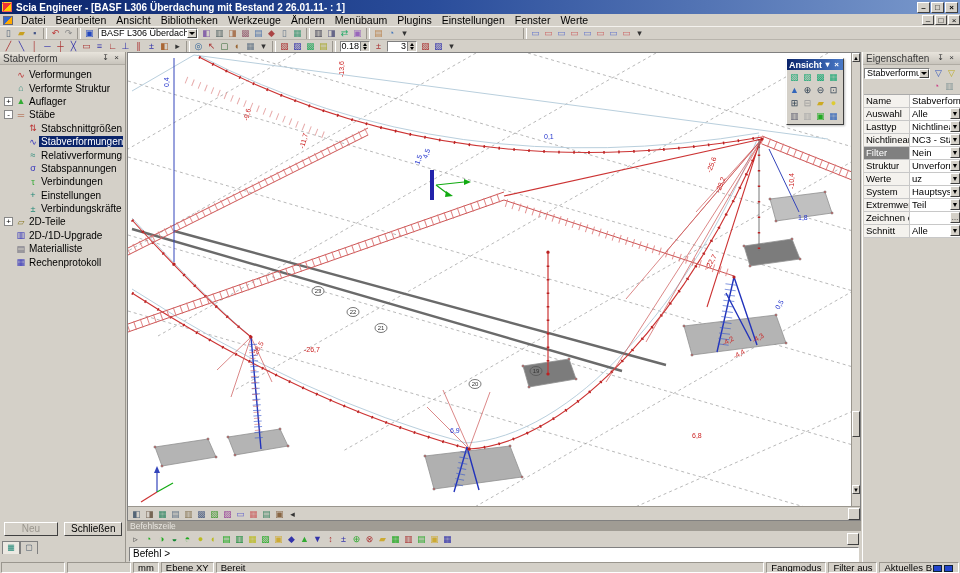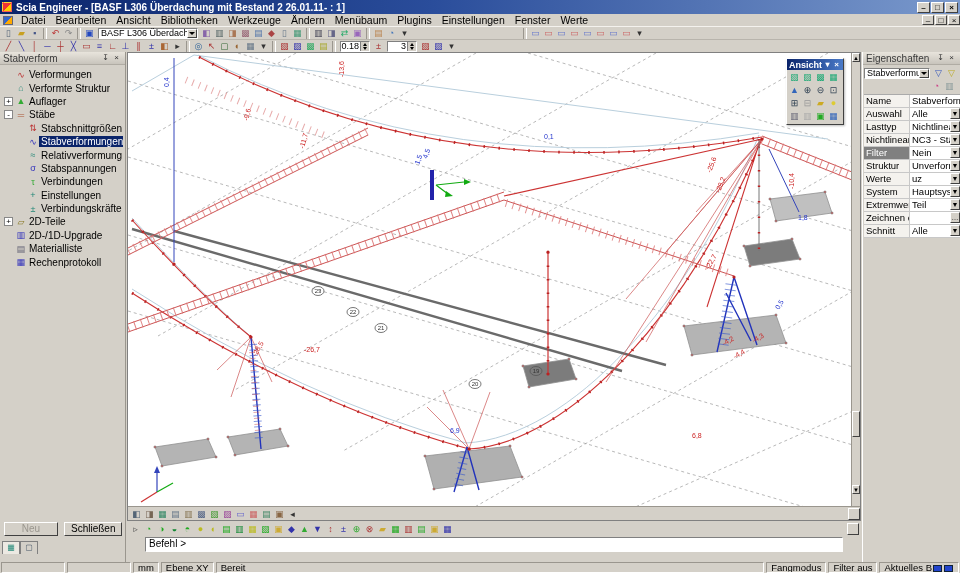--- a/index.html
+++ b/index.html
@@ -83,21 +83,21 @@
   #ansicht .fcap .t { flex:1; }
   #ansicht .fcap .fbtn { color:#fff; font-size:8px; width:9px; text-align:center;}
   #ansicht .grid { display:flex; flex-wrap:wrap; padding:1px; width:56px;}
   #ansicht .grid .tbi { width:13px; height:13px; line-height:13px;}
 
   
   #cmdpanel { position:absolute; left:127px; top:521px; width:734px; height:41px; background:#d4d0c8; }
   #cmd-cap { height:10px; background:#a09c94; color:#e8e6e0; font-size:8.5px; padding:0 3px; line-height:10px;}
   #cmd-icons { height:16px; display:flex; align-items:center; padding-left:2px;}
   #cmd-icons .rbox { margin-left:auto; width:12px; height:12px; margin-right:2px; background:#d4d0c8; border:1px solid; border-color:#fff #404040 #404040 #fff;}
-  #cmd-input { margin:0 18px; height:15px; background:#fff; border:1px solid; border-color:#808080 #fff #fff #808080;
+  #cmd-input { margin:0 2px; height:15px; background:#fff; border:1px solid; border-color:#808080 #fff #fff #808080;
     font-size:10px; padding:0 3px; line-height:12px;}
 
   
   #rightpanel { position:absolute; left:862px; top:52px; width:98px; height:510px; background:#d4d0c8; border-left:1px solid #fff;}
   #rp-combo-row { display:flex; align-items:center; padding:2px 1px 0 1px; }
   #rp-combo-row .combo { width:66px; margin:0 2px 0 0;}
   #rp-icons2 { display:flex; justify-content:flex-end; padding:1px 4px;}
   #prop-grid { position:absolute; left:1px; top:42px; width:96px; border-top:1px solid #aaa; font-size:9.5px; background:#fff;}
   .prow { display:flex; height:13px; border-bottom:1px solid #c8c8c8; background:#fff; }
   .prow .pl { width:46px; border-right:1px solid #c8c8c8; padding:0 2px; overflow:hidden; white-space:nowrap; line-height:12px; background:#f4f2ee;}
@@ -540,20 +540,21 @@
         <div class="tbi" style="color: rgb(204, 102, 102);">▦</div>
         <div class="tbi" style="color: rgb(68, 136, 102);">▤</div>
         <div class="tbi" style="color: rgb(136, 102, 68);">▣</div>
         <div class="tbi" style="color: rgb(51, 51, 51);">◂</div>
       </div>
     <div class="rbox"></div>
   </div>
 </div>
 
 <div id="cmdpanel">
+  <div id="cmd-cap">Befehlszeile</div>
   <div id="cmd-icons">
     <div style="display:flex;align-items:center">
         <div class="tbi" style="color: rgb(85, 85, 85);">▹</div>
         <div class="tbi" style="color: rgb(34, 170, 34);">◔</div>
         <div class="tbi" style="color: rgb(34, 170, 34);">◑</div>
         <div class="tbi" style="color: rgb(17, 136, 51);">◒</div>
         <div class="tbi" style="color: rgb(34, 170, 34);">◓</div>
         <div class="tbi" style="color: rgb(187, 187, 34);">●</div>
         <div class="tbi" style="color: rgb(187, 187, 34);">◐</div>
         <div class="tbi" style="color: rgb(34, 170, 34);">▤</div>

